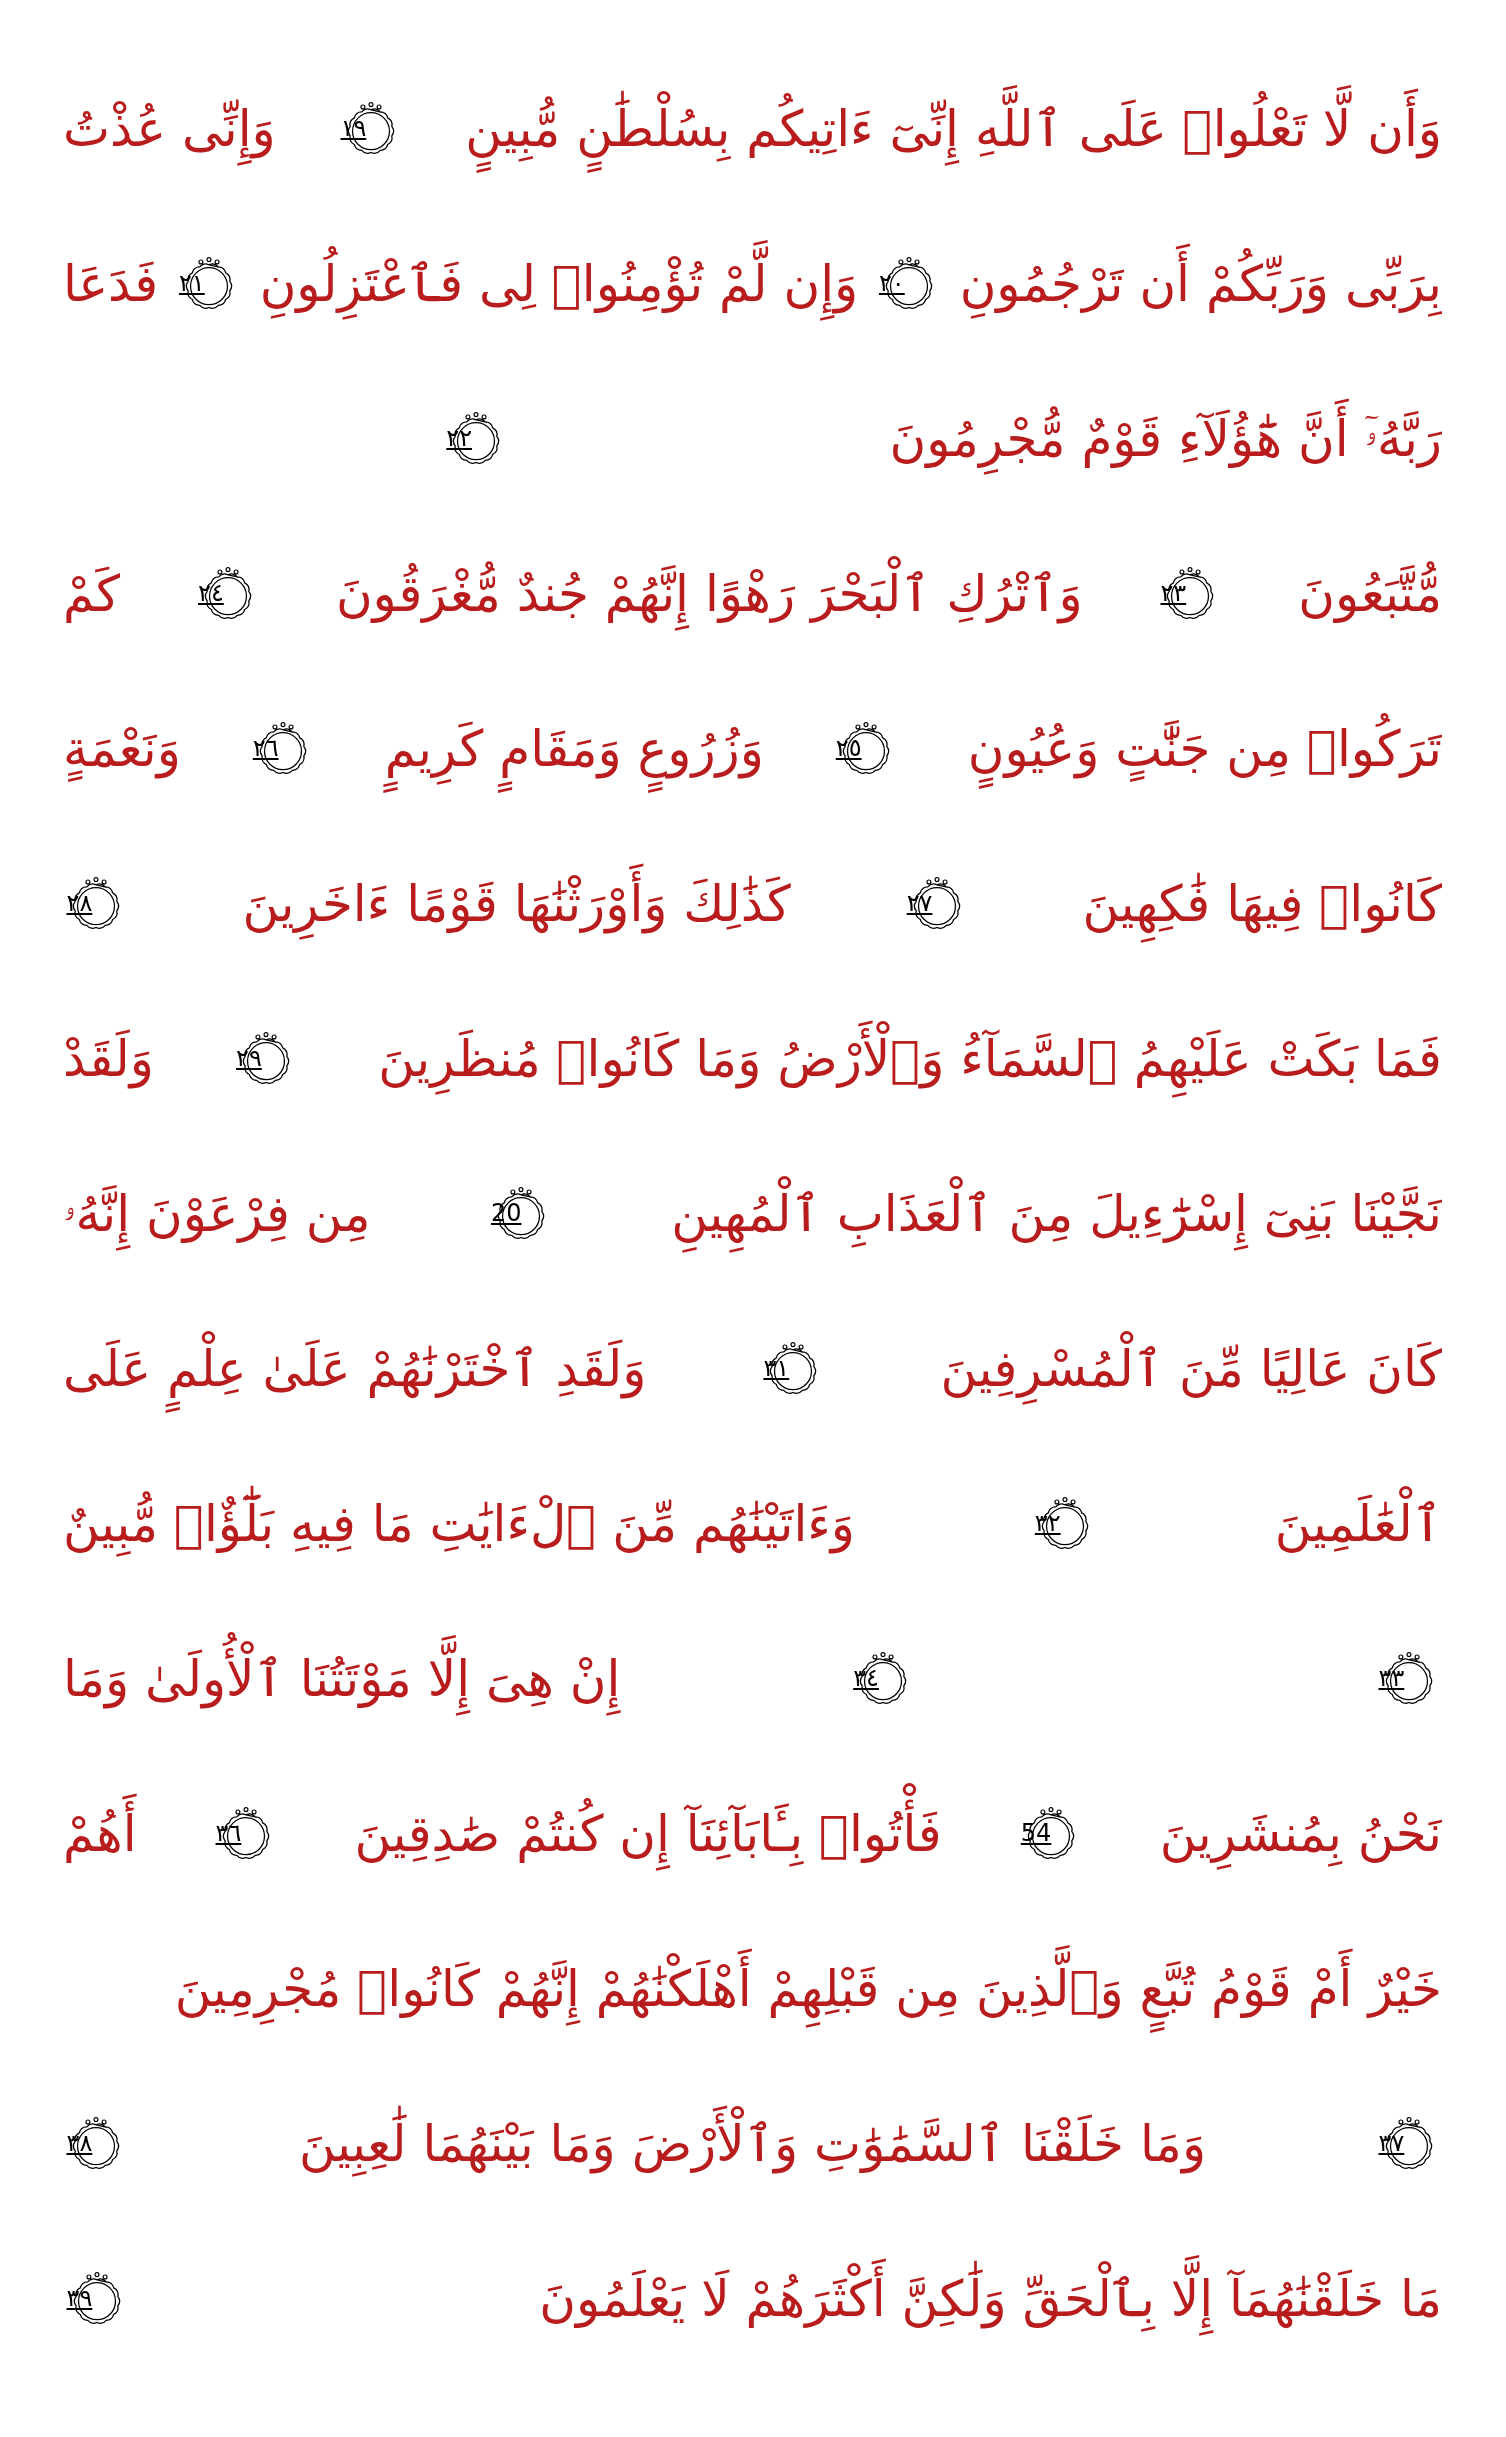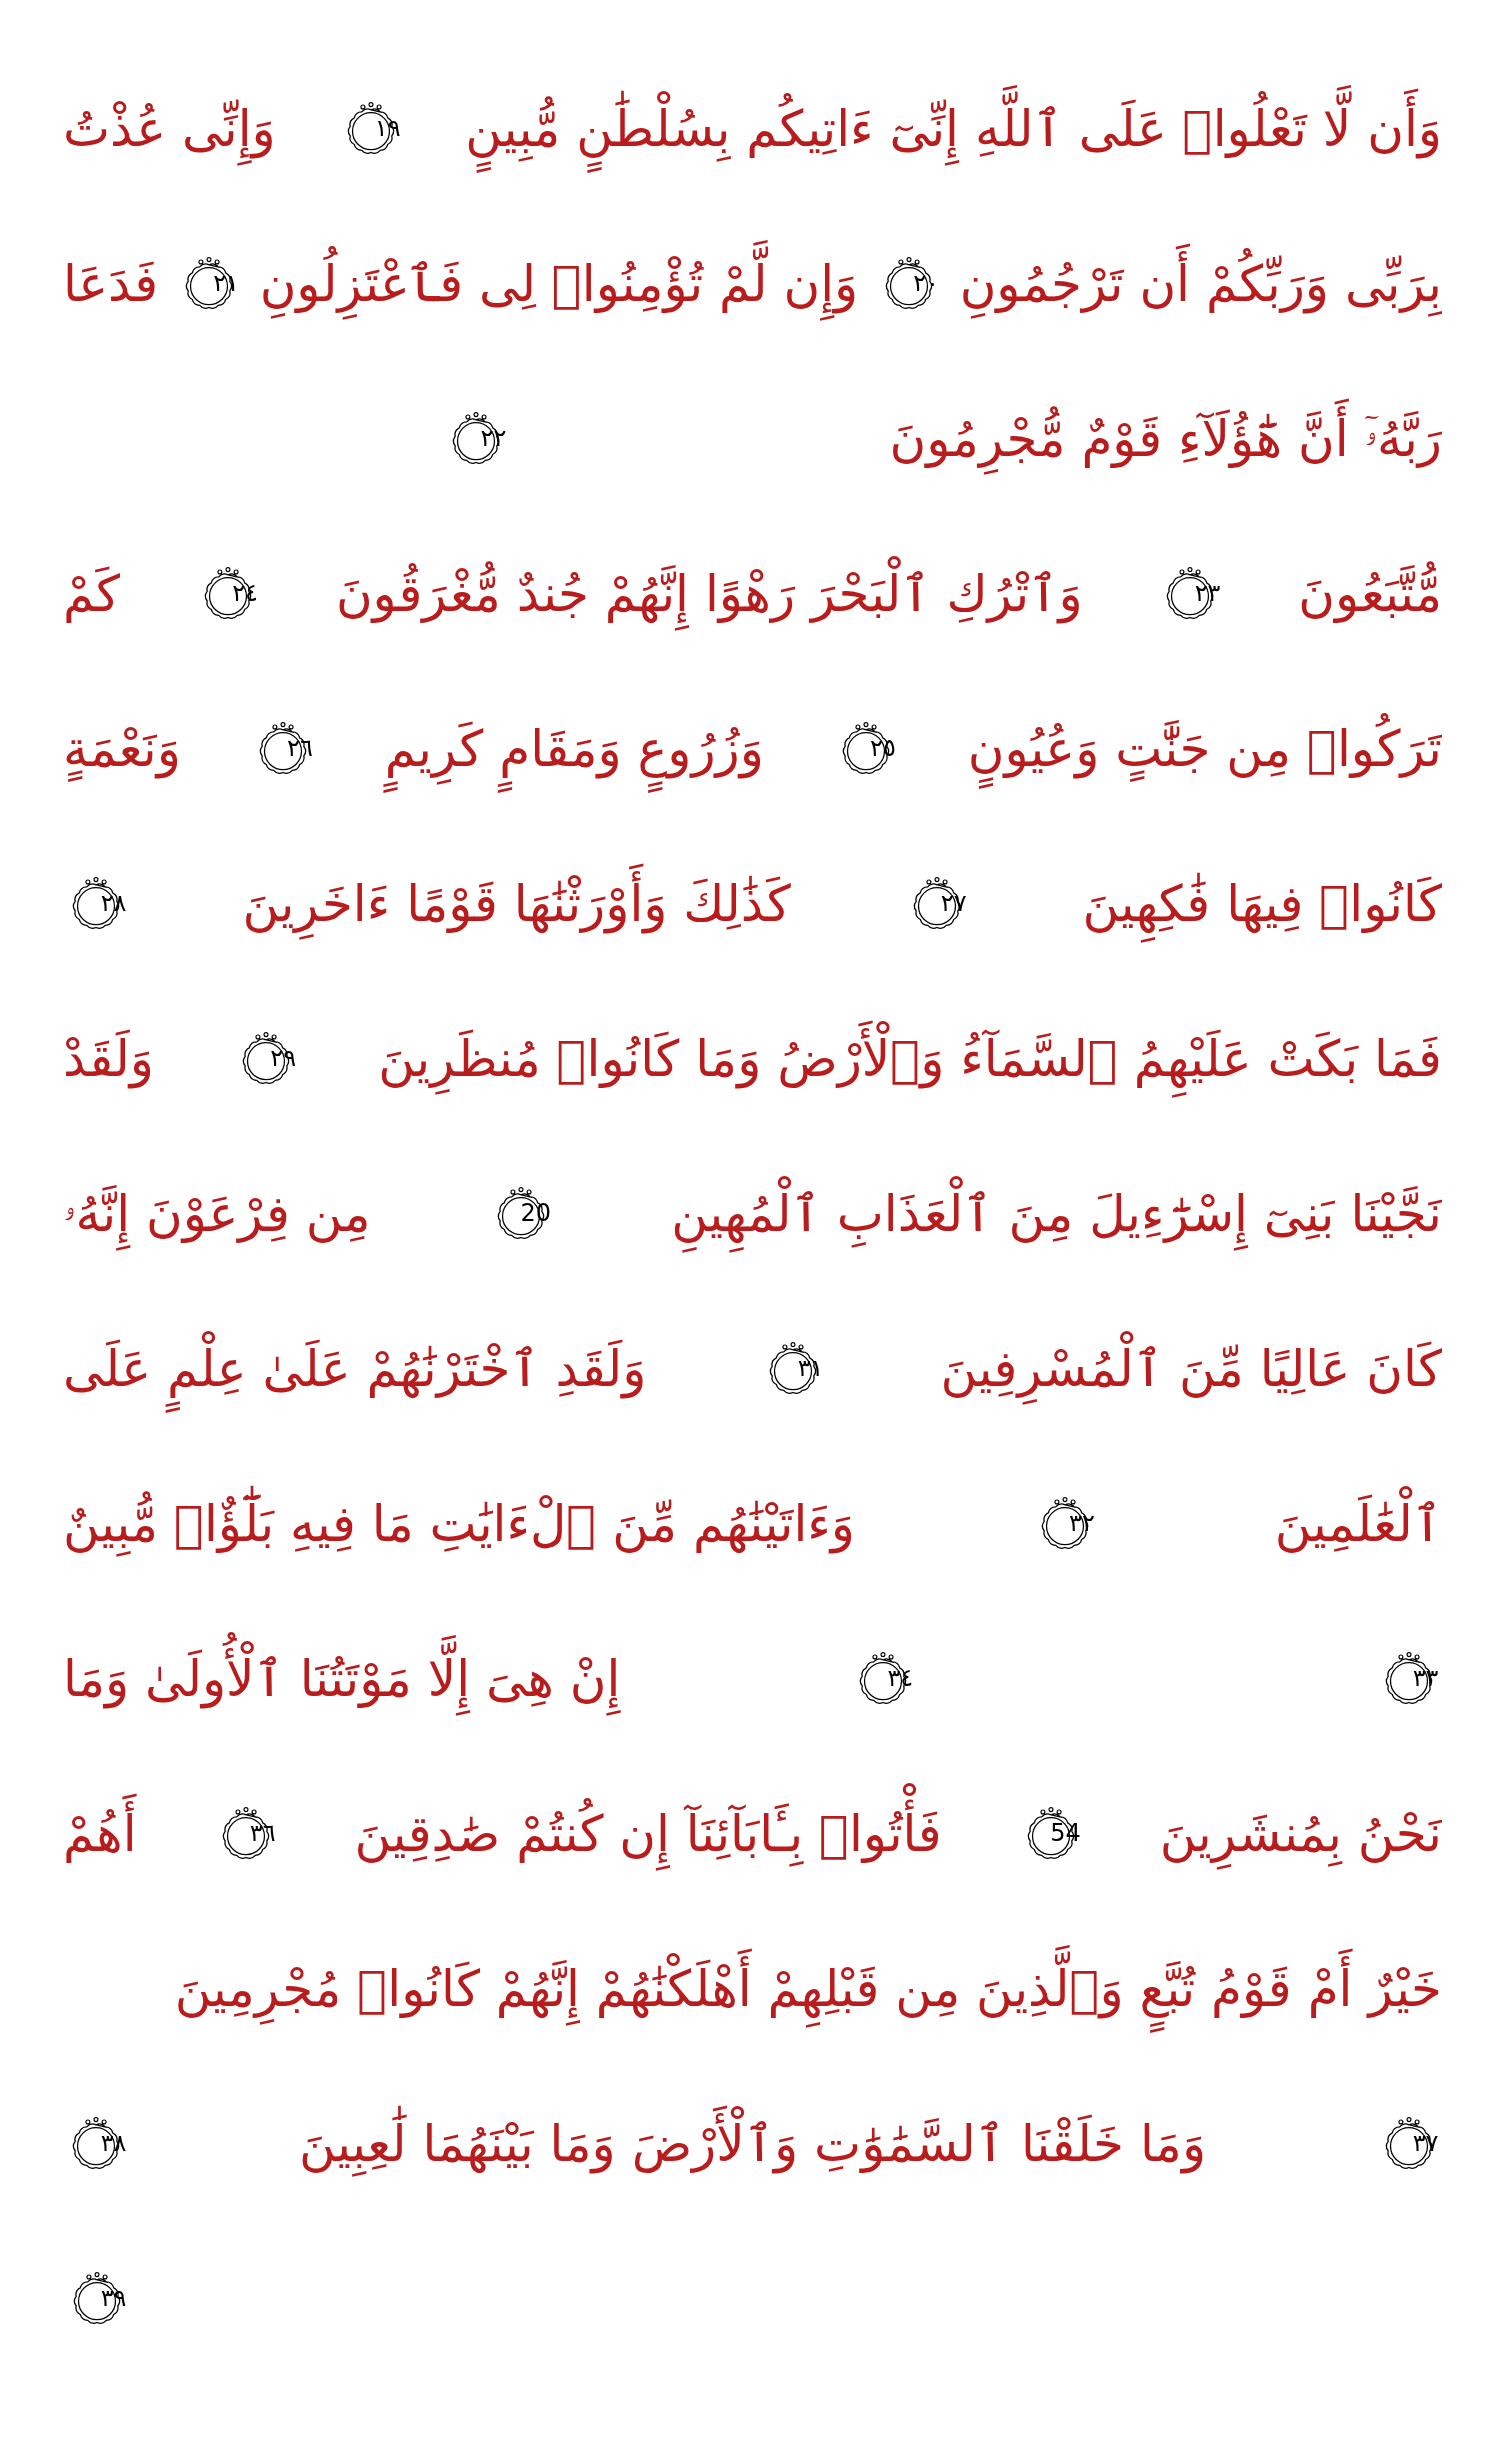--- a/index.html
+++ b/index.html
@@ -53,26 +53,27 @@
     color: #b91c1c;
     white-space: nowrap;
     direction: rtl;
     unicode-bidi: isolate;
   }
   
   .ayah-mark {
     position: relative;
     display: inline-flex;
     align-items: center;
-    justify-content: flex-start;
+    justify-content: flex-end;
     width: 60px;
     height: 60px;
     flex: 0 0 auto;
     margin: 0 3.5px;
     vertical-align: middle;
+    text-decoration: underline;
   }
   .ayah-mark svg {
     position: absolute;
     inset: 0;
     width: 60px;
     height: 60px;
   }
   .ayah-mark .num {
     position: relative;
     font-family: "DejaVu Sans", sans-serif;
@@ -452,20 +453,21 @@
                 <circle cx="52" cy="8" r="3.4" fill="none" stroke="#000000" stroke-width="2"></circle>
                 <circle cx="66" cy="12" r="3.4" fill="none" stroke="#000000" stroke-width="2"></circle>
               </svg>
               <span class="num">٣٨</span>
             </span>
           </span>
         </div>
       </div>
       <div class="line">
         <div class="line-inner">
+          <span class="seg ayah-text">مَا خَلَقْنَٰهُمَآ إِلَّا بِٱلْحَقِّ وَلَٰكِنَّ أَكْثَرَهُمْ لَا يَعْلَمُونَ</span>
           <span class="spacer"></span>
           <span class="seg">
             <span class="ayah-mark">
               <svg viewBox="0 0 104 104">
                 <path d="M52.00 17.00 Q61.46 12.57 68.05 20.66 Q78.50 20.77 80.93 30.93 Q90.29 35.56 88.07 45.77 Q94.50 54.00 88.07 62.23 Q90.29 72.44 80.93 77.07 Q78.50 87.23 68.05 87.34 Q61.46 95.43 52.00 91.00 Q42.54 95.43 35.95 87.34 Q25.50 87.23 23.07 77.07 Q13.71 72.44 15.93 62.23 Q9.50 54.00 15.93 45.77 Q13.71 35.56 23.07 30.93 Q25.50 20.77 35.95 20.66 Q42.54 12.57 52.00 17.00 Q61.46 12.57 68.05 20.66 Z" fill="none" stroke="#000000" stroke-width="2.2"></path>
                 <circle cx="52" cy="54" r="32" fill="#ffffff" stroke="#000000" stroke-width="2.2"></circle>
                 <circle cx="38" cy="12" r="3.4" fill="none" stroke="#000000" stroke-width="2"></circle>
                 <circle cx="52" cy="8" r="3.4" fill="none" stroke="#000000" stroke-width="2"></circle>
                 <circle cx="66" cy="12" r="3.4" fill="none" stroke="#000000" stroke-width="2"></circle>
               </svg>

